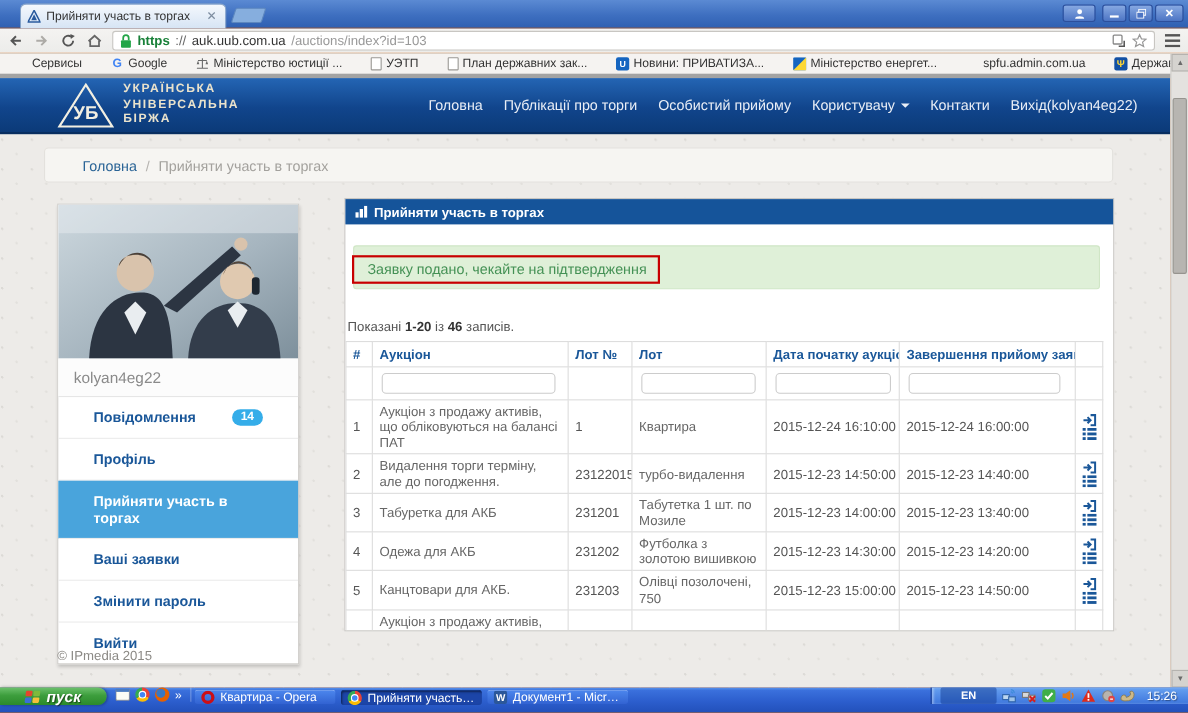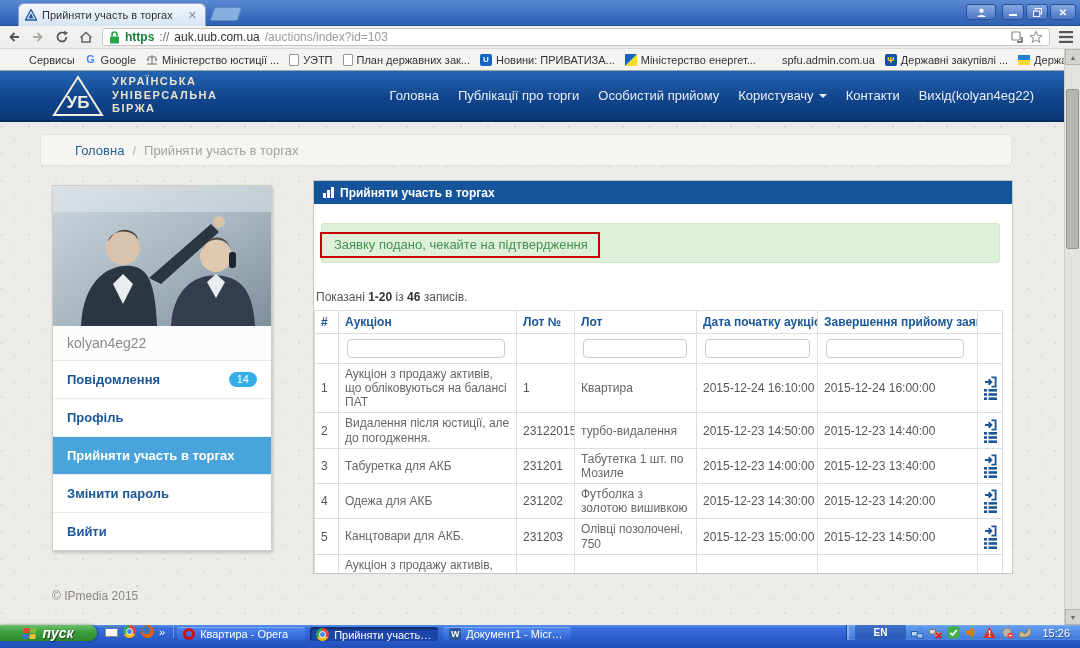--- a/index.html
+++ b/index.html
@@ -15,21 +15,21 @@
   .newtab{left:212px;top:7px;width:28px;height:14px;background:#86aede;border:1px solid #5d87bf;transform:skewX(-18deg);border-radius:2px}
   .winbtn{top:4px;height:16px;background:linear-gradient(180deg,#87a9e2,#4d75c4);border:1px solid #2c4f9c;border-radius:3px;color:#fff;font-size:10px;display:flex;align-items:center;justify-content:center}
   .toolbar{left:0;top:26px;width:1080px;height:23px;background:linear-gradient(180deg,#f4f3f1,#ececea);border-bottom:1px solid #d8d6d2;display:flex;align-items:center;padding:0 6px;gap:8px}
   .navic{width:16px;height:15px;display:inline-flex;align-items:center;justify-content:center}
   .omnibox{flex:1;height:18px;background:#fff;border:1px solid #c8c6c2;border-radius:3px;display:flex;align-items:center;padding:0 6px;gap:5px;font-size:12px}
   .url-scheme{color:#188038;font-weight:bold}
   .url-sep{color:#666}
   .url-host{color:#333}
   .url-path{color:#999}
   .omni-right{margin-left:auto;display:flex;align-items:center;gap:6px}
-  .bookmarksbar{left:0;top:49px;width:1080px;height:22px;background:#f5f3f1;border-bottom:1px solid #a3a3a3;display:flex;align-items:center;padding:0 8px;gap:0;overflow:hidden}
+  .bookmarksbar{left:0;top:49px;width:1080px;height:22px;background:#f5f3f1;border-bottom:4px solid #a3a3a3;display:flex;align-items:center;padding:0 8px;gap:16px;overflow:hidden}
   .bm{display:flex;align-items:center;gap:4px;font-size:11px;color:#333;padding:2px 5px;white-space:nowrap}
   .bicon{width:12px;height:12px;display:inline-flex;align-items:center;justify-content:center;font-size:10px;line-height:1}
   .grid4{display:grid;grid-template-columns:5px 5px;grid-template-rows:5px 5px;gap:1px}
   .grid4 i{border-radius:1px}
   .doc-ic{width:10px;height:12px;border:1px solid #9a9894;background:#fff;border-radius:1px}
   .sq{width:12px;height:12px;border-radius:2px;display:flex;align-items:center;justify-content:center;color:#fff;font-size:8px;font-weight:bold}
   .flag-ua{width:12px;height:10px;display:block}
   .flag-ua i{display:block;height:5px}
 
   
@@ -47,24 +47,24 @@
   .caret{width:0;height:0;border-left:4px solid transparent;border-right:4px solid transparent;border-top:4px solid #e9eef6;display:inline-block}
   .breadcrumb{position:absolute;left:40px;top:63px;width:972px;height:32px;background:#f6f5f2;border:1px solid #e3e1dd;border-radius:4px;display:flex;align-items:center;padding-left:34px;font-size:13px;gap:8px}
   .bc-home{color:#2a6496;text-decoration:none}
   .bc-sep{color:#b5b3af}
   .bc-cur{color:#a3a19d}
 
   
   .side{position:absolute;left:52px;top:114px;width:220px;background:#fff;border:1px solid #cfcdc9;box-shadow:1px 2px 3px rgba(0,0,0,.18)}
   .side-photo{display:block;width:218px;height:140px}
   .side-user{padding:9px 14px;font-size:14px;color:#8a8a8a;border-bottom:1px solid #e6e6e6;background:#fcfcfc}
-  .side-item{padding:11px 14px;font-size:13px;font-weight:bold;color:#1a5799;border-bottom:1px solid #ececec;display:flex;align-items:center;cursor:pointer}
+  .side-item{padding:11px 32px;font-size:13px;font-weight:bold;color:#1a5799;border-bottom:1px solid #ececec;display:flex;align-items:center;cursor:pointer}
   .side-item:last-child{border-bottom:none}
   .side-item.active{background:#49a4dc;color:#fff}
-  .badge{margin-left:auto;background:#35ade9;color:#fff;font-size:11px;font-weight:normal;border-radius:10px;padding:2px 8px;line-height:1}
+  .badge{margin-left:auto;background:#35ade9;color:#fff;font-size:11px;font-weight:bold;border-radius:10px;padding:2px 8px;line-height:1}
 
   
   .panel{position:absolute;left:313px;top:109px;width:700px;border:1px solid #c8c6c2;background:#fff}
   .panel-head{height:23px;background:#15549a;color:#fff;font-size:12px;font-weight:bold;display:flex;align-items:center;gap:6px;padding:0 9px}
   .panel-body{height:369px;overflow:hidden;position:relative}
   .alert{position:relative;margin:19px 12px 0 7px;height:40px;background:#dff0d8;border:1px solid #d0e6c6;border-radius:3px}
   .alert-box{position:absolute;left:-2px;top:8px;border:2px solid #c80000;padding:3px 10px 4px 12px;font-size:13px;color:#449155;white-space:nowrap}
   .summary{margin:27px 0 6px 2px;font-size:12px;color:#555}
   .summary b{color:#333}
   table.grid{border-collapse:collapse;table-layout:fixed;width:688px;font-size:12px;color:#555}
@@ -319,20 +319,23 @@
         <span>Повідомлення</span>
         <span class="badge">14</span>
       </div>
       <div class="side-item">
           <span>Профіль</span>
         </div>
       <div class="side-item active">
           <span>Прийняти участь в торгах</span>
         </div>
       <div class="side-item">
+          <span>Ваші заявки</span>
+        </div>
+      <div class="side-item">
           <span>Змінити пароль</span>
         </div>
       <div class="side-item">
           <span>Вийти</span>
         </div>
     </div>
 
     <div class="panel">
       <div class="panel-head">
         <svg width="11" height="11" viewBox="0 0 11 11">
@@ -403,21 +406,21 @@
                         <rect y="4.2" width="3" height="2.6"></rect>
                         <rect x="4.5" y="4.2" width="8.5" height="2.6"></rect>
                         <rect y="8.4" width="3" height="2.6"></rect>
                         <rect x="4.5" y="8.4" width="8.5" height="2.6"></rect>
                       </g>
                     </svg></span>
             </td>
           </tr>
           <tr>
             <td class="num">2</td>
-            <td class="auc">Видалення після юстиції, але до погодження.</td>
+            <td class="auc">Видалення торги терміну, але до погодження.</td>
             <td>23122015</td>
             <td class="auc">турбо-видалення</td>
             <td class="date">2015-12-23 14:50:00</td>
             <td class="date">2015-12-23 14:40:00</td>
             <td class="act">
               <span class="act-ic"><svg width="13" height="12" viewBox="0 0 14 13">
                       <path d="M8 1.5 H12.5 V11.5 H8" fill="none" stroke="#1a5799" stroke-width="2"></path>
                       <path d="M1 6.5 H8 M5 3.5 L8 6.5 L5 9.5" fill="none" stroke="#1a5799" stroke-width="2"></path>
                     </svg></span>
               <span class="act-ic"><svg width="13" height="11" viewBox="0 0 13 11">

